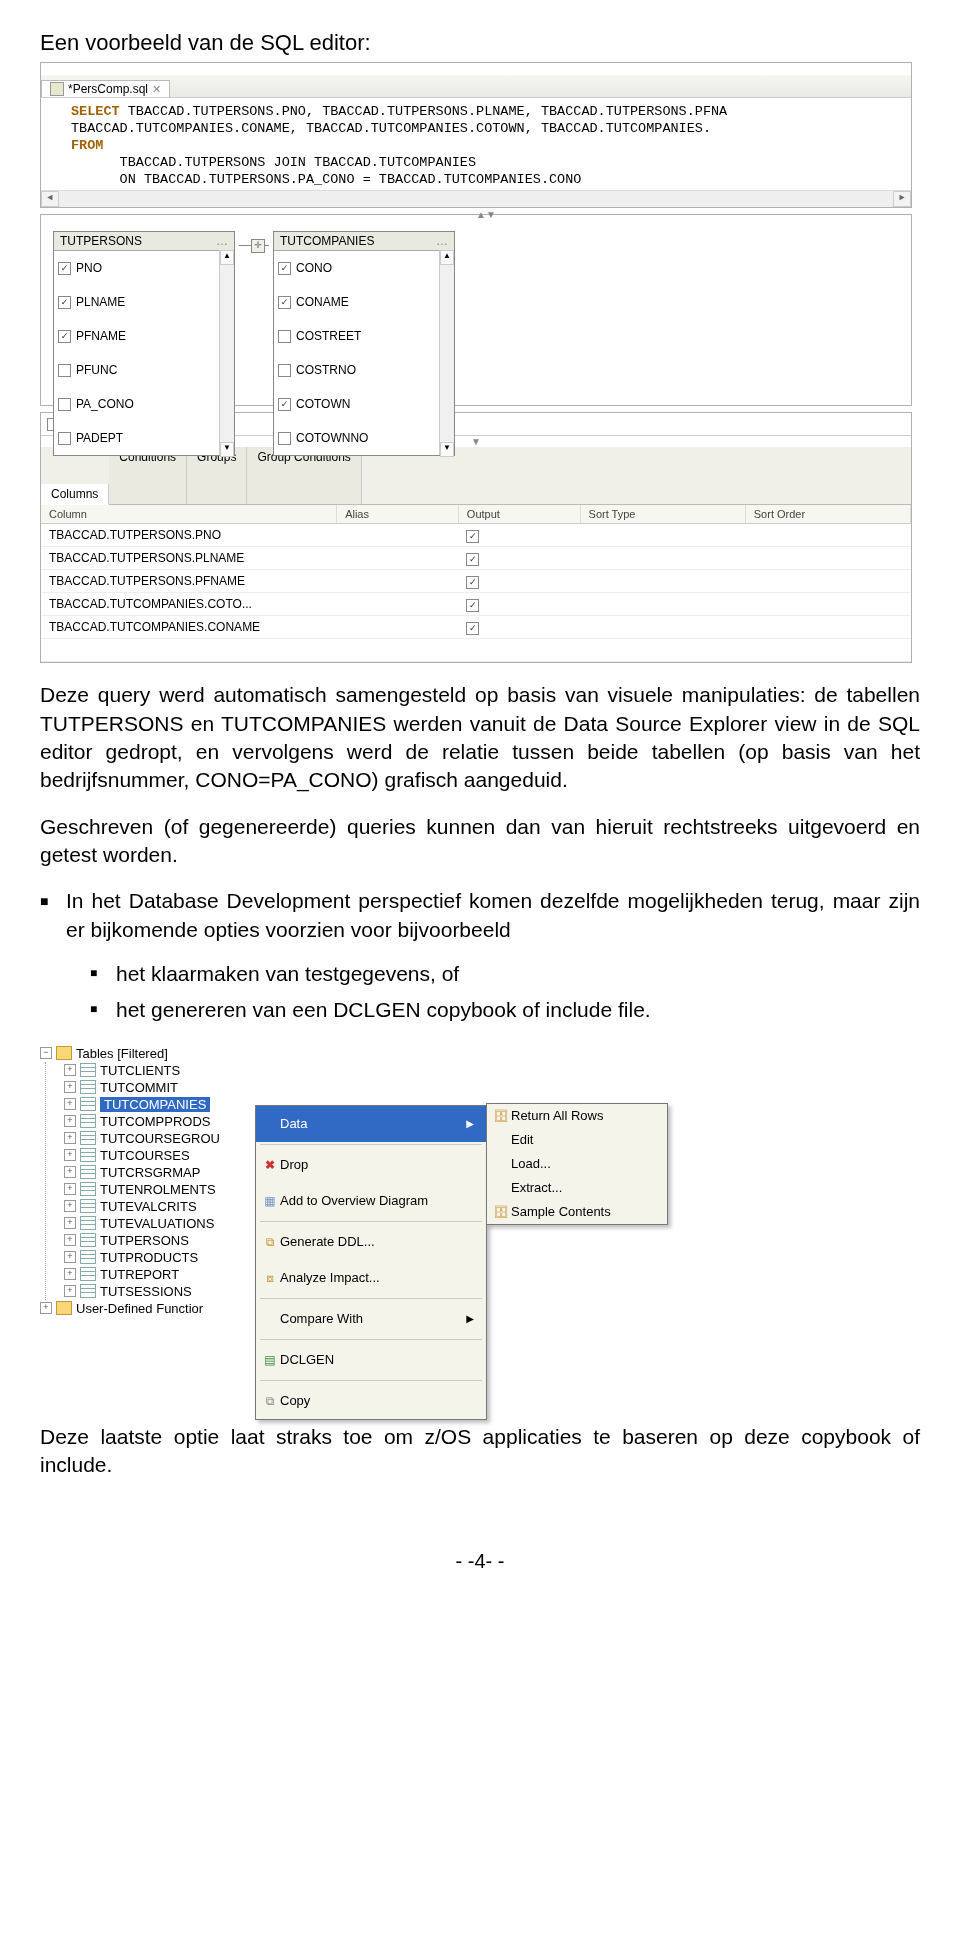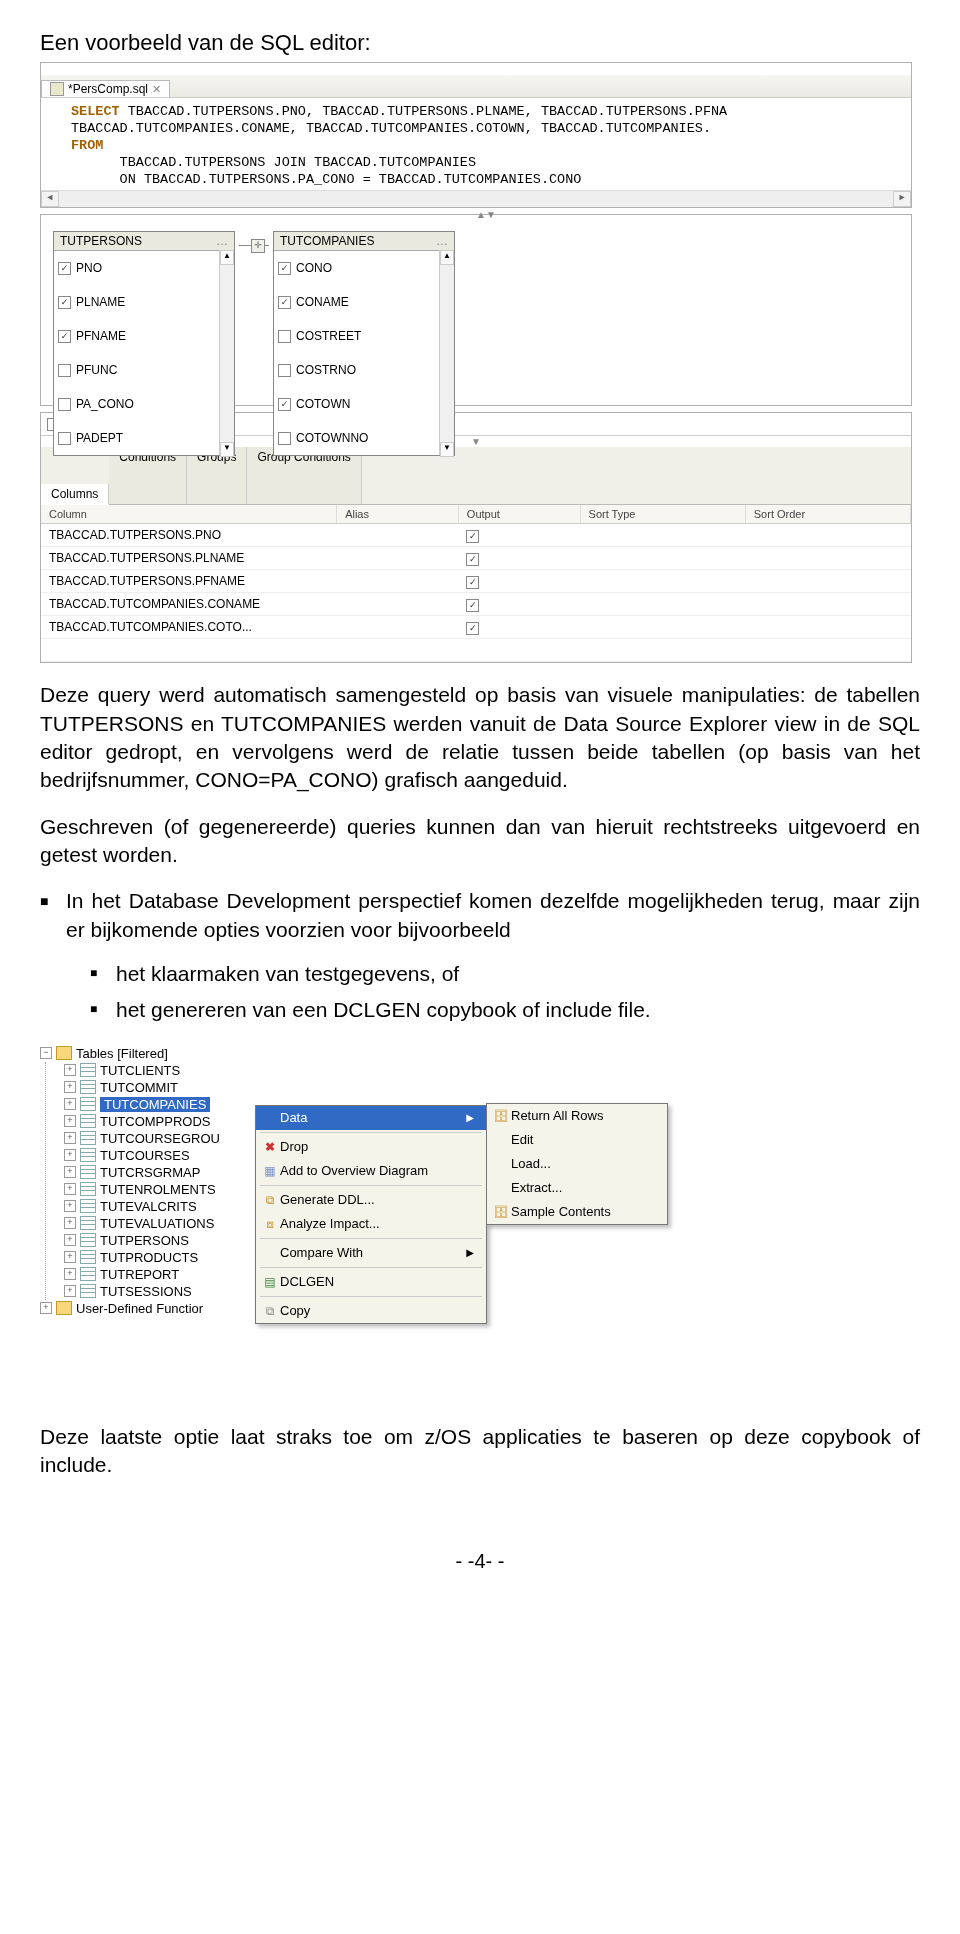--- a/index.html
+++ b/index.html
@@ -319,21 +319,21 @@
     top: 60px;
     width: 230px;
     background:#f5f4ea;
     border:1px solid #777;
     box-shadow: 3px 3px 4px rgba(0,0,0,0.25);
     font-size: 13px;
   }
   .ctxmenu .mrow {
     display:flex;
     align-items:center;
-    height: 24px;
+    height: 36px;
     padding: 0 12px 0 4px;
   }
   .ctxmenu .mrow.sel {
     background:#316ac5;color:#fff;
   }
   .ctxmenu .micon{
     width:20px;display:flex;justify-content:center;font-size:12px;
   }
   .ctxmenu .mlabel{ flex:1; }
   .ctxmenu .marrow{ font-size:10px; }
@@ -501,28 +501,28 @@
           <td></td>
         </tr>
     <tr>
           <td>TBACCAD.TUTPERSONS.PFNAME</td>
           <td></td>
           <td class="out"><span class="cb checked"></span></td>
           <td></td>
           <td></td>
         </tr>
     <tr>
-          <td>TBACCAD.TUTCOMPANIES.CONAME</td>
+          <td>TBACCAD.TUTCOMPANIES.COTO...</td>
           <td></td>
           <td class="out"><span class="cb checked"></span></td>
           <td></td>
           <td></td>
         </tr>
     <tr>
-          <td>TBACCAD.TUTCOMPANIES.COTO...</td>
+          <td>TBACCAD.TUTCOMPANIES.CONAME</td>
           <td></td>
           <td class="out"><span class="cb checked"></span></td>
           <td></td>
           <td></td>
         </tr>
     <tr>
           <td></td>
           <td></td>
           <td></td>
           <td></td>

